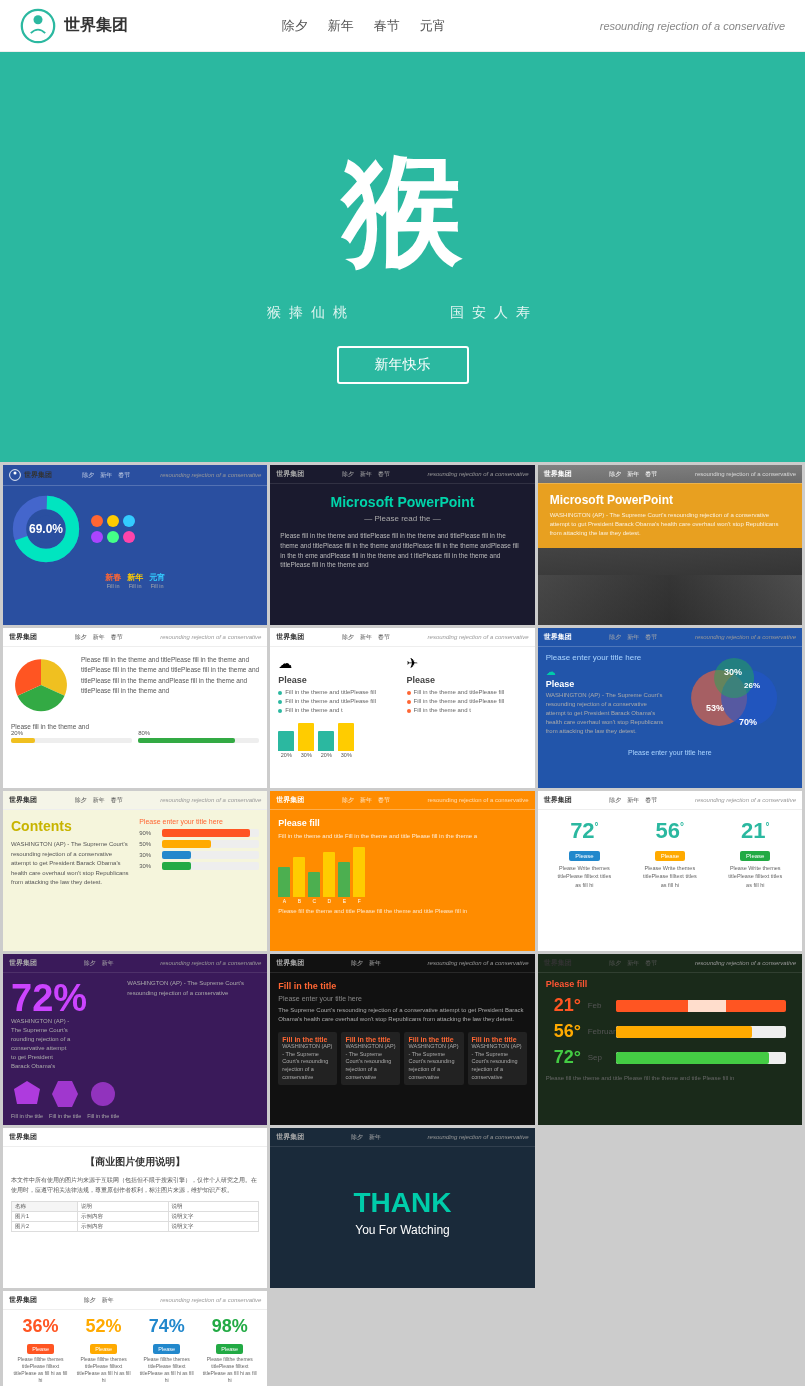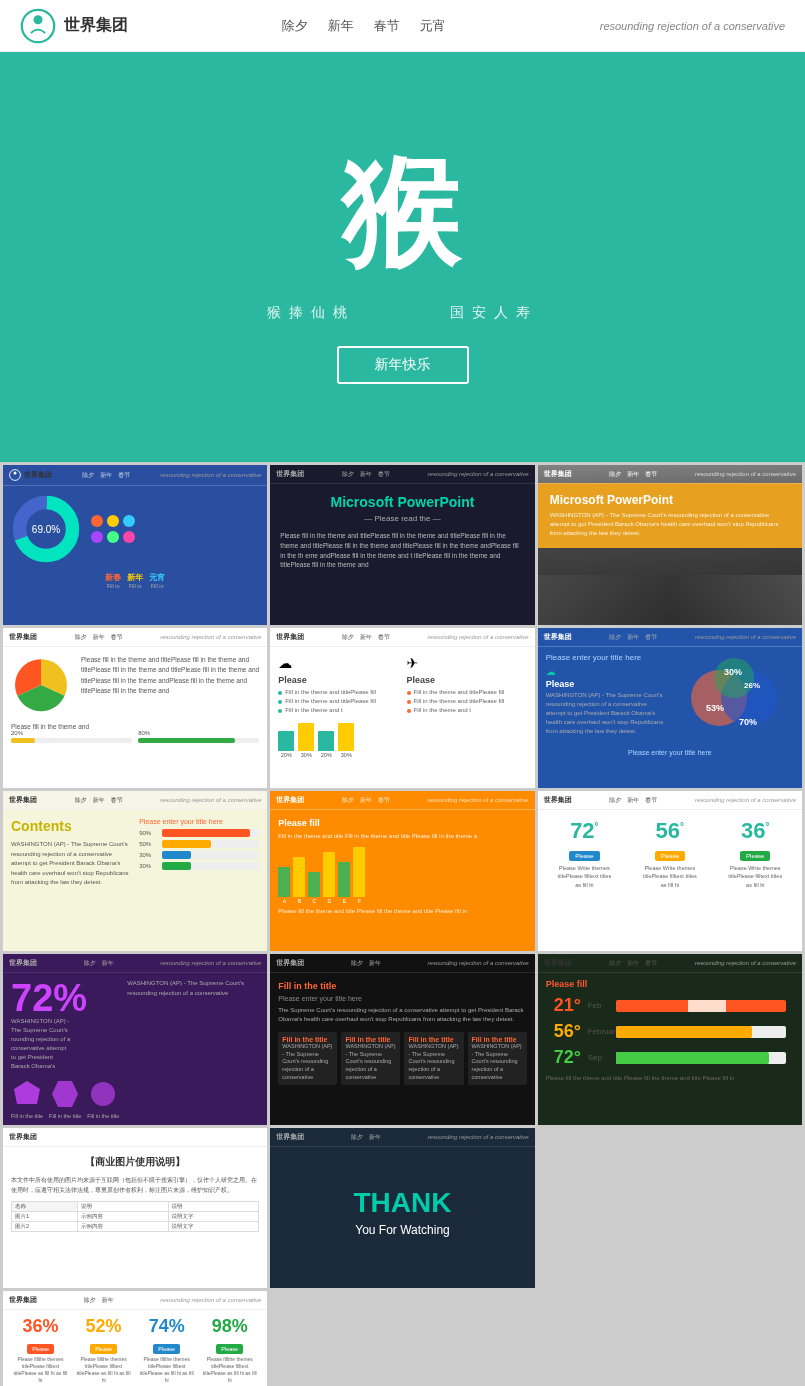--- a/index.html
+++ b/index.html
@@ -153,22 +153,22 @@
     .donut-container {
       position: relative;
       width: 70px;
       height: 70px;
       flex-shrink: 0;
     }
     .donut-label {
       position: absolute;
       top: 50%; left: 50%;
       transform: translate(-50%, -50%);
-      font-size: 10px;
-      font-weight: normal;
+      font-size: 12px;
+      font-weight: bold;
       color: white;
     }
     .slide-1-icons {
       display: flex;
       flex-direction: column;
       gap: 4px;
       font-size: 8px;
       color: rgba(255,255,255,0.8);
     }
     .icon-row { display: flex; gap: 4px; align-items: center; }
@@ -659,21 +659,21 @@
       </div>
       <div class="big-num-item">
         <div class="big-num">
           <span>56</span><sup>°</sup>
         </div>
         <div style="display:inline-block;background:#ffaa00;padding:2px 6px;border-radius:2px;font-size:6px;color:white;margin:3px 0">Please</div>
         <div style="font-size:5.5px;color:#666;line-height:1.5;max-width:60px">Please Write themes titlePlease filltext titles as fill hi</div>
       </div>
       <div class="big-num-item">
         <div class="big-num">
-          <span>36</span><sup>°</sup>
+          <span>21</span><sup>°</sup>
         </div>
         <div style="display:inline-block;background:#22aa44;padding:2px 6px;border-radius:2px;font-size:6px;color:white;margin:3px 0">Please</div>
         <div style="font-size:5.5px;color:#666;line-height:1.5;max-width:60px">Please Write themes titlePlease filltext titles as fill hi</div>
       </div>
     </div>
   </div>
 
   <div class="slide slide-10">
     <div class="slide-header-bar" style="background:#3a1a5a;color:#aaa;border-bottom:1px solid rgba(255,255,255,0.1)">
       <div class="slide-logo-small" style="color:#aaa">世界集团</div>

